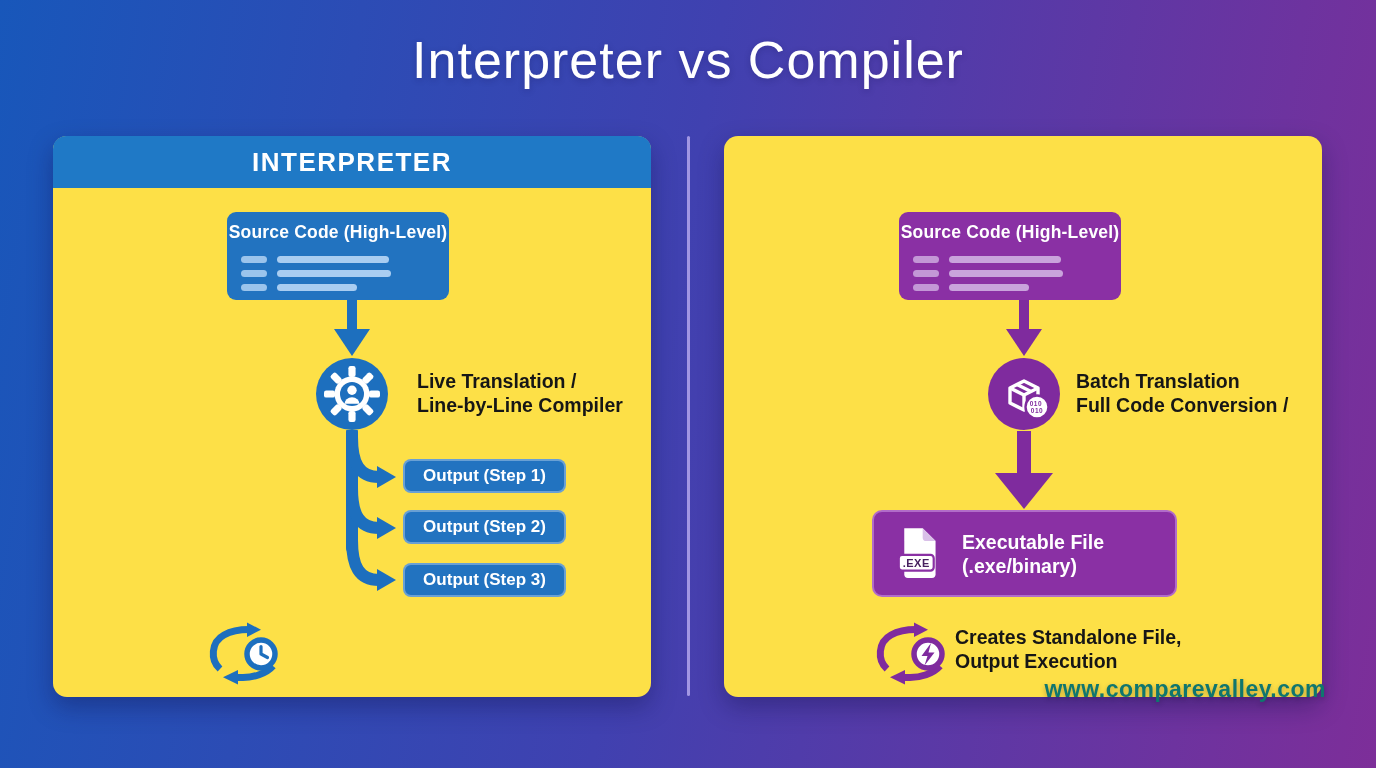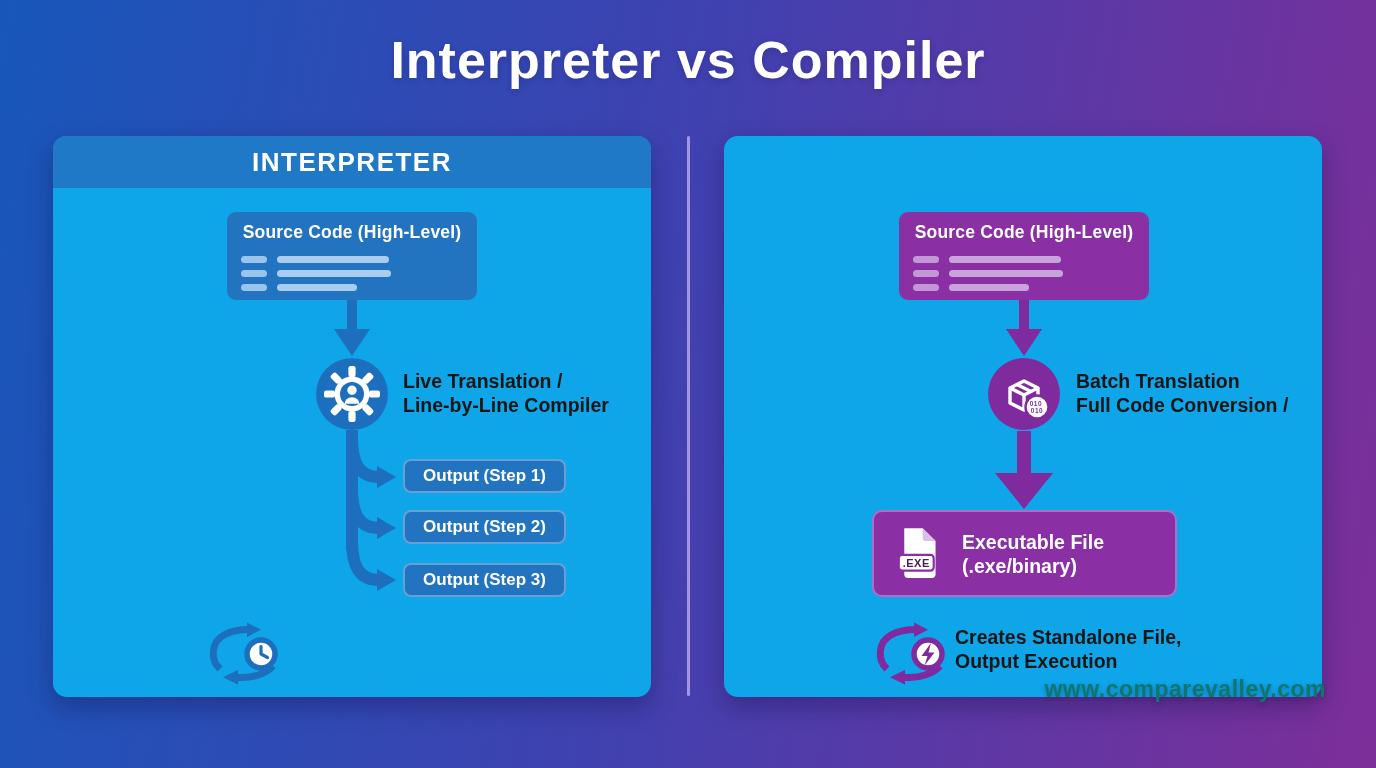--- a/index.html
+++ b/index.html
@@ -10,30 +10,30 @@
   }
   *{box-sizing:border-box}
   html,body{margin:0;padding:0}
   body{
     width:1376px;height:768px;overflow:hidden;position:relative;
     font-family:"Liberation Sans",sans-serif;
     background:linear-gradient(100deg,var(--bg-start) 0%,var(--bg-mid) 48%,var(--bg-end) 100%);
   }
   .title{
     position:absolute;top:30px;left:0;width:100%;margin:0;text-align:center;
-    color:#fff;font-size:52px;font-weight:700;letter-spacing:1px;
+    color:#fff;font-size:52px;font-weight:400;letter-spacing:1px;
     text-shadow:0 2px 6px rgba(20,20,80,.25);
   }
   .divider{position:absolute;left:687px;top:136px;width:3px;height:560px;background:var(--divider);opacity:.85;border-radius:2px}
-  .panel{position:absolute;top:136px;width:598px;height:561px;background:#0ea5e9;border-radius:14px;box-shadow:0 10px 24px rgba(15,15,70,.35)}
+  .panel{position:absolute;top:136px;width:598px;height:561px;background:#fde047;border-radius:14px;box-shadow:0 10px 24px rgba(15,15,70,.35)}
   .panel.left{left:53px}.panel.right{left:724px}
   .phead{position:absolute;top:0;left:0;right:0;height:52px;border-radius:13px 13px 0 0;color:#fff;
     font-size:26px;font-weight:700;letter-spacing:1.5px;display:flex;align-items:center;justify-content:center}
   .phead.blue{background:var(--blue-head)}.phead.purple{background:var(--purple-head)}
-  .srcbox{position:absolute;top:76px;width:250px;height:88px;border-radius:9px;color:#fff}
+  .srcbox{position:absolute;top:76px;width:222px;height:88px;border-radius:9px;color:#fff}
   .srcbox.blue-bg{background:var(--blue-box)}.srcbox.purple-bg{background:var(--purple-box)}
   .srctitle{text-align:center;font-size:17.5px;font-weight:700;margin-top:10px;letter-spacing:.2px}
   .codelines{position:absolute;left:14px;top:44px;display:flex;flex-direction:column;gap:7px}
   .clrow{display:flex;gap:10px;align-items:center}
   .cl{height:7px;border-radius:3.5px}
   .blue-bg .cl{background:var(--blue-bar)}.purple-bg .cl{background:var(--purple-bar)}
   .cl.s{width:26px;opacity:.9}
   .svgabs{position:absolute}
   .ptext{position:absolute;color:var(--ink);font-size:19.5px;font-weight:700;line-height:24px}
   .tl{display:block}
@@ -92,21 +92,21 @@
       <rect x="33.4" y="9" width="7.2" height="11" rx="2.2" transform="rotate(225 37 37)"></rect>
       <rect x="33.4" y="9" width="7.2" height="11" rx="2.2" transform="rotate(270 37 37)"></rect>
       <rect x="33.4" y="9" width="7.2" height="11" rx="2.2" transform="rotate(315 37 37)"></rect>
       <circle cx="37" cy="37" r="17.5"></circle>
     </g>
     <circle class="fillB" cx="37" cy="37" r="12"></circle>
     <circle cx="37" cy="33.2" r="4.7" fill="#fff"></circle>
     <path d="M29.5,46.8 a7.5,6.5 0 0 1 15,0 z" fill="#fff"></path>
   </svg>
 
-  <div class="ptext" style="left:350px;top:233px">
+  <div class="ptext" style="left:364px;top:233px">
     <span class="tl">Live Translation /</span>
     <span class="tl">Line-by-Line Compiler</span>
   </div>
 
   <svg class="svgabs" style="left:270px;top:294px" width="120" height="176" viewBox="0 0 120 176">
     <path class="strokeB" d="M29,2 L29,118" fill="none" stroke-width="12" stroke-linecap="round"></path>
     <path class="strokeB" d="M29,7 C29,33 36,47 56,47" fill="none" stroke-width="12"></path>
     <polygon class="fillB" points="54,36 54,58 73,47"></polygon>
     <path class="strokeB" d="M29,58 C29,84 36,98 56,98" fill="none" stroke-width="12"></path>
     <polygon class="fillB" points="54,87 54,109 73,98"></polygon>

